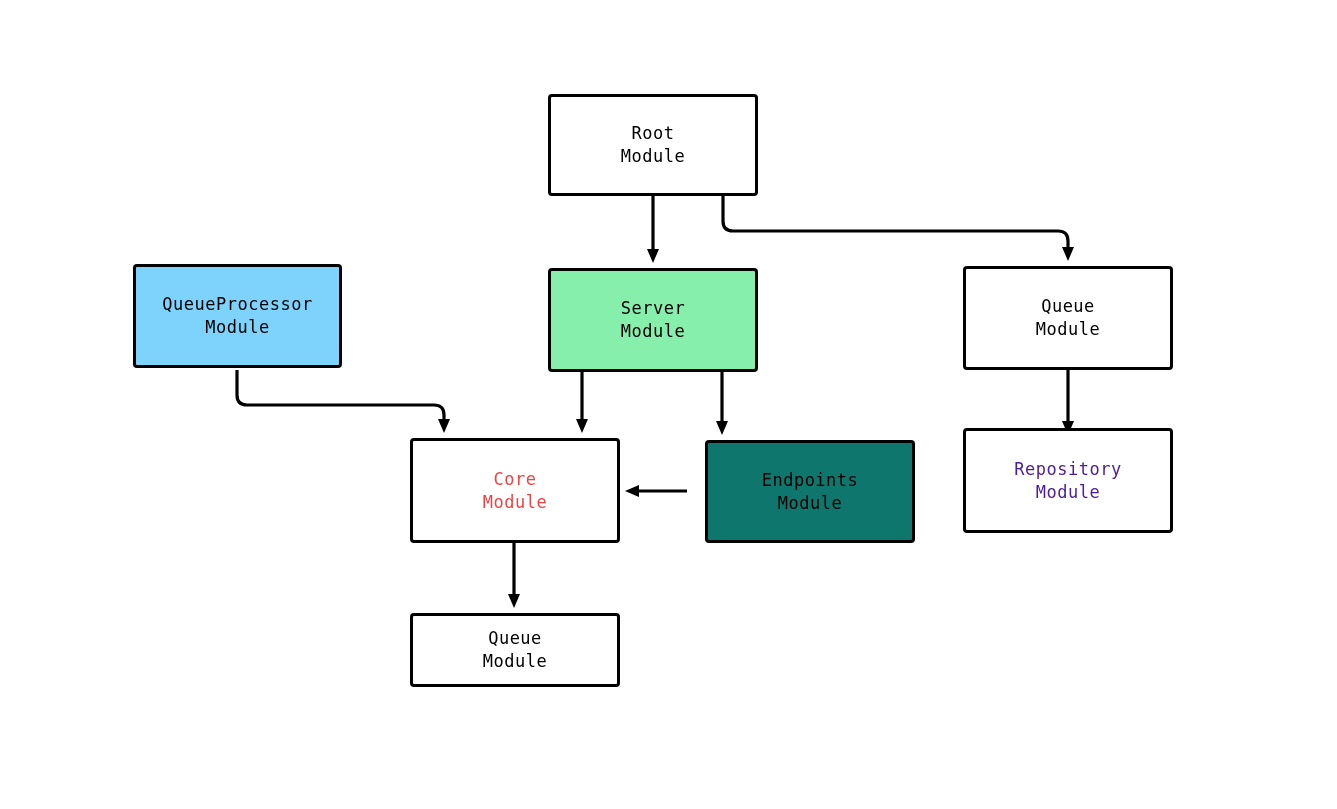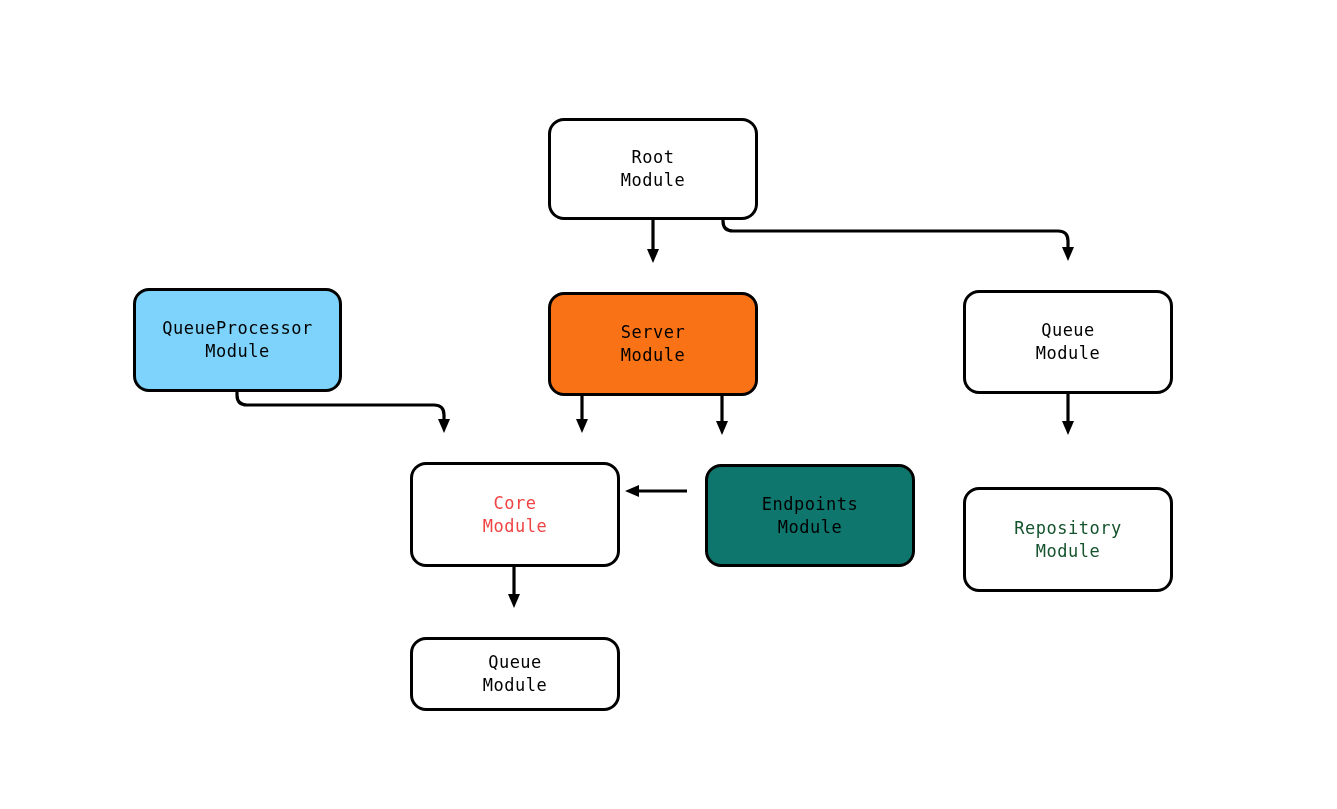--- a/index.html
+++ b/index.html
@@ -23,34 +23,33 @@
     left: 0;
     top: 0;
     width: 1337px;
     height: 809px;
     pointer-events: none;
   }
   .node {
     position: absolute;
     box-sizing: border-box;
     border: 3px solid #000000;
-    border-radius: 16px;
+    border-radius: 4px;
     background: #ffffff;
     display: flex;
     flex-direction: column;
     align-items: center;
     justify-content: center;
     text-align: center;
     color: #000000;
     font-family: "DejaVu Sans Mono", "Liberation Mono", monospace;
     font-size: 17px;
     line-height: 1.35;
     letter-spacing: 0.5px;
     z-index: 2;
-    margin-top: 24px;
   }
   .node-line {
     display: block;
     white-space: pre;
   }
 </style>
 </head>
 <body>
 
 <div id="canvas" style="background: rgb(255, 255, 255);">
@@ -98,41 +97,41 @@
   <div class="node" style="left: 548px; top: 94px; width: 210px; height: 102px; background: rgb(255, 255, 255); border-color: rgb(0, 0, 0); color: rgb(0, 0, 0);">
     <span class="node-line">Root</span>
     <span class="node-line">Module</span>
   </div>
 
   <div class="node" style="left: 133px; top: 264px; width: 209px; height: 104px; background: #7dd3fc; border-color: rgb(0, 0, 0); color: rgb(0, 0, 0); justify-content: center;">
     <span class="node-line">QueueProcessor</span>
     <span class="node-line">Module</span>
   </div>
 
-  <div class="node" style="left: 548px; top: 268px; width: 210px; height: 104px; background: #f97316; border-color: rgb(0, 0, 0); color: rgb(0, 0, 0);">
+  <div class="node" style="left: 548px; top: 268px; width: 210px; height: 104px; background: #86efac; border-color: rgb(0, 0, 0); color: rgb(0, 0, 0);">
     <span class="node-line">Server</span>
     <span class="node-line">Module</span>
   </div>
 
   <div class="node" style="left: 963px; top: 266px; width: 210px; height: 104px; background: rgb(255, 255, 255); border-color: rgb(0, 0, 0); color: rgb(0, 0, 0);">
     <span class="node-line">Queue</span>
     <span class="node-line">Module</span>
   </div>
 
   <div class="node" style="left: 410px; top: 438px; width: 210px; height: 105px; background: rgb(255, 255, 255); border-color: rgb(0, 0, 0); color: #ef4444;">
     <span class="node-line">Core</span>
     <span class="node-line">Module</span>
   </div>
 
   <div class="node" style="left: 705px; top: 440px; width: 210px; height: 103px; background: #0f766e; border-color: rgb(0, 0, 0); color: rgb(0, 0, 0);">
     <span class="node-line">Endpoints</span>
     <span class="node-line">Module</span>
   </div>
 
-  <div class="node" style="left: 963px; top: 463px; width: 210px; height: 105px; background: rgb(255, 255, 255); border-color: rgb(0, 0, 0); color: #14532d;">
+  <div class="node" style="left: 963px; top: 428px; width: 210px; height: 105px; background: rgb(255, 255, 255); border-color: rgb(0, 0, 0); color: #4c1d95;">
     <span class="node-line">Repository</span>
     <span class="node-line">Module</span>
   </div>
 
   <div class="node" style="left: 410px; top: 613px; width: 210px; height: 74px; background: rgb(255, 255, 255); border-color: rgb(0, 0, 0); color: rgb(0, 0, 0);">
     <span class="node-line">Queue</span>
     <span class="node-line">Module</span>
   </div>
 
 </div>

